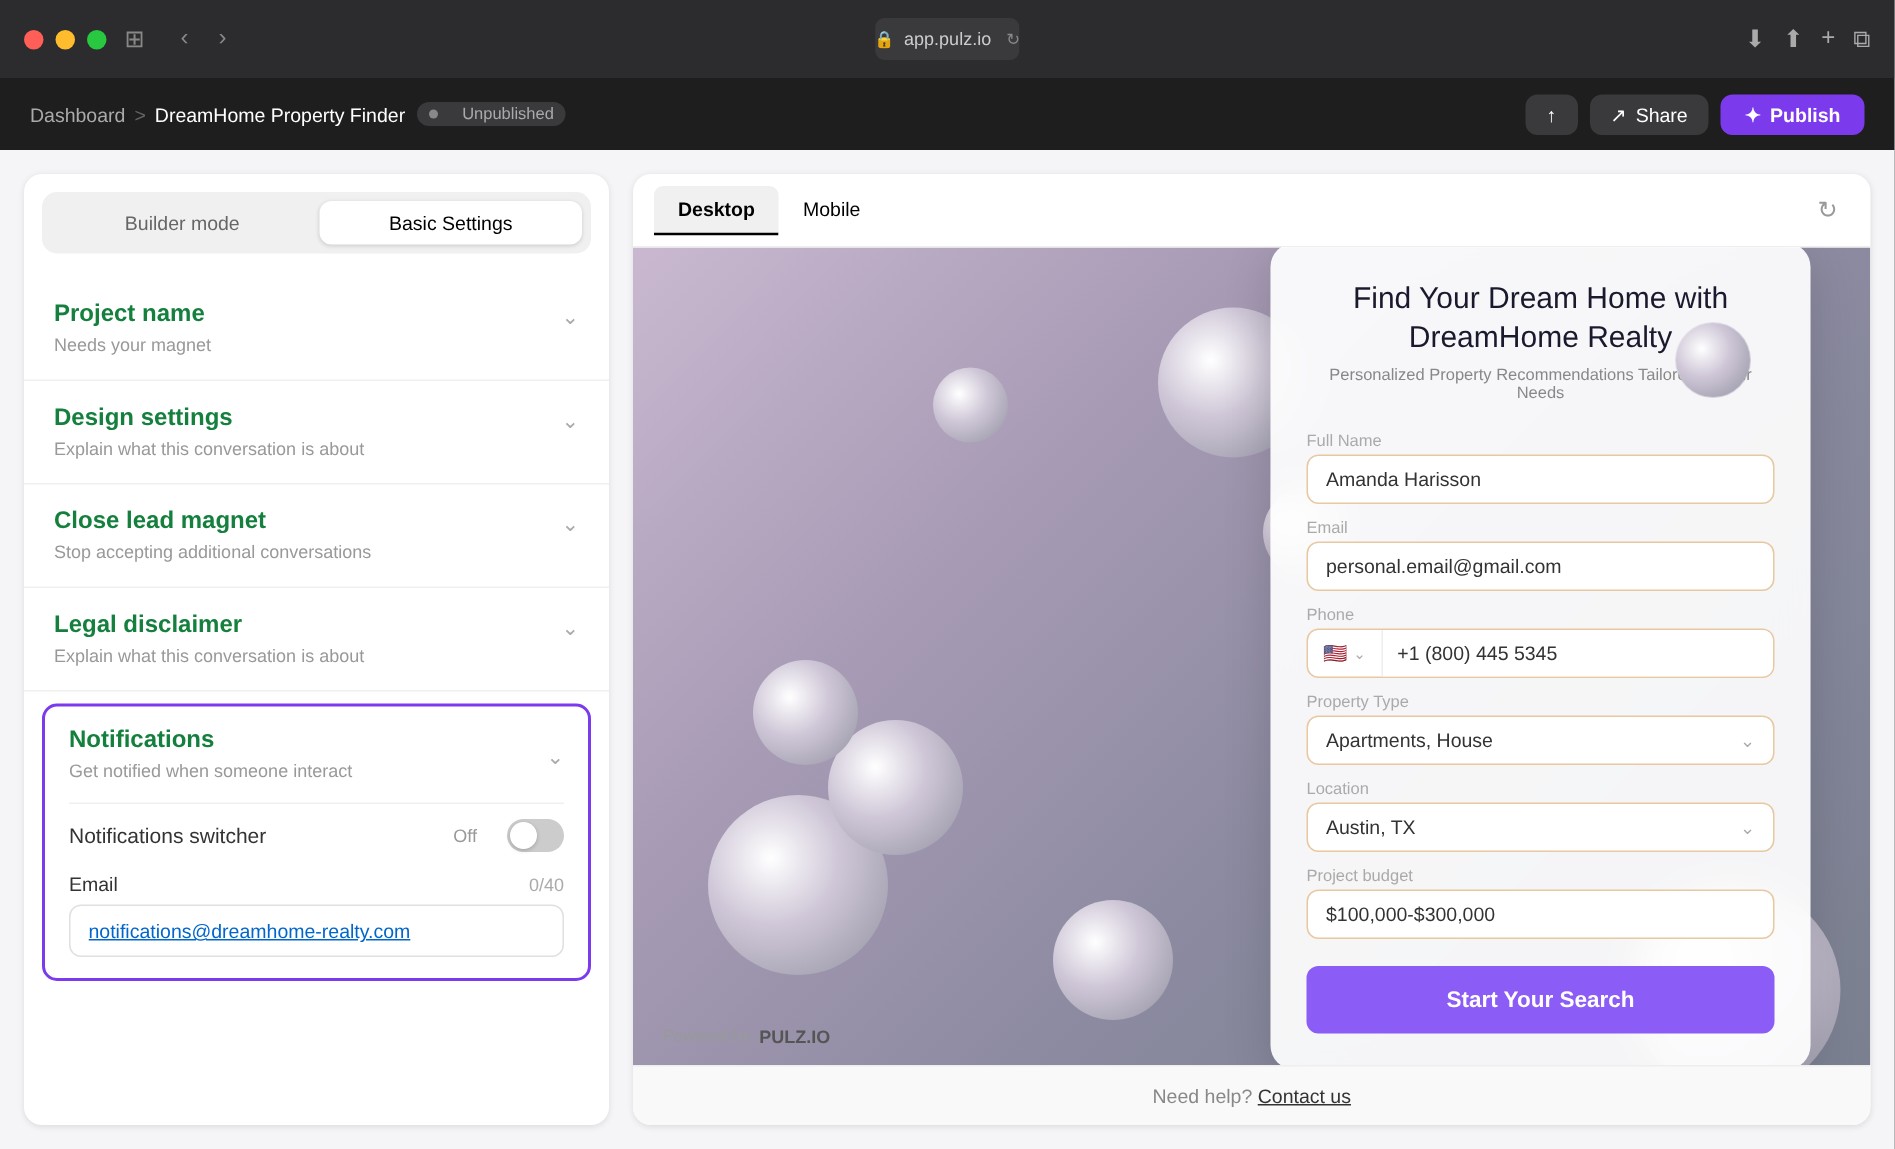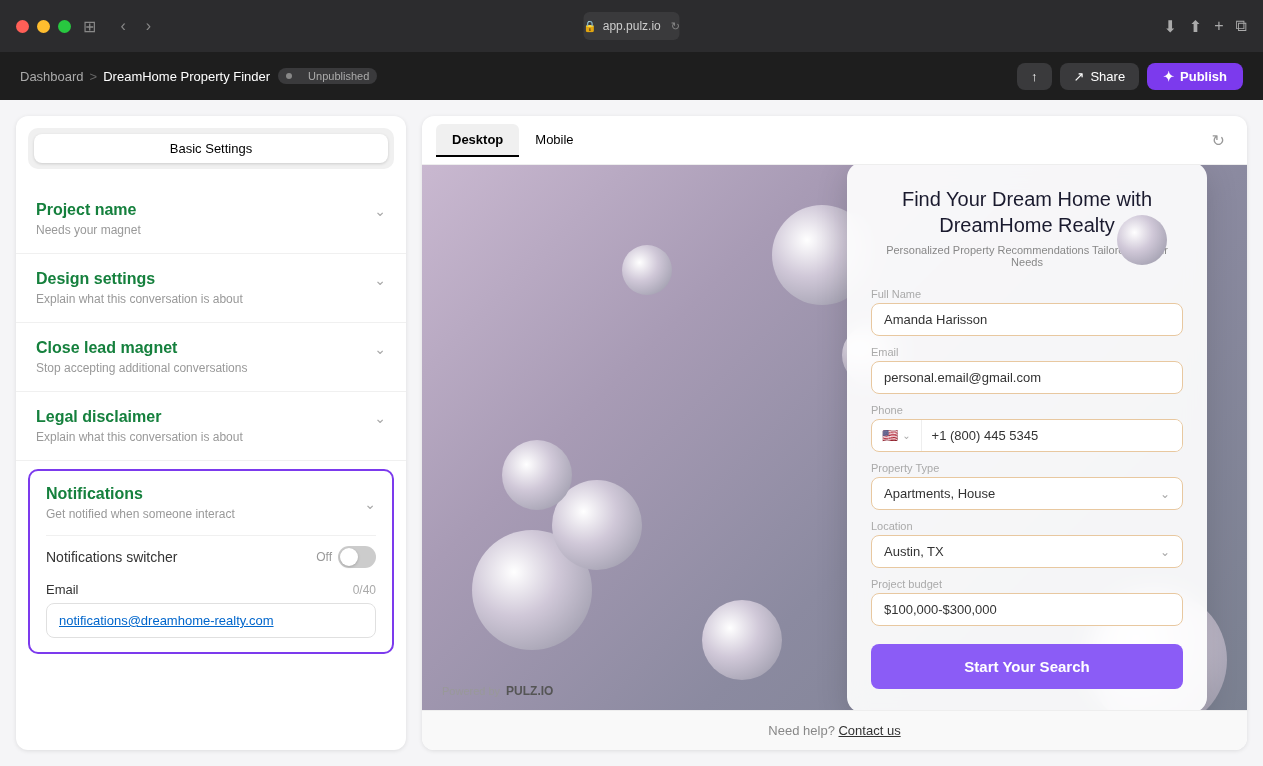--- a/index.html
+++ b/index.html
@@ -272,21 +272,21 @@
       padding-top: 10px;
       border-top: 1px solid #f0f0f0;
     }
     .notif-switcher-label {
       font-size: 14px;
       color: #333;
     }
     .switch-container {
       display: flex;
       align-items: center;
-      gap: 6px;
+      gap: 20px;
     }
     .switch-label {
       font-size: 12px;
       color: #999;
     }
     .toggle-switch {
       width: 38px;
       height: 22px;
       background: #ccc;
       border-radius: 11px;
@@ -583,20 +583,21 @@
         <span>✦</span>
         <span>Publish</span>
       </button>
     </div>
   </div>
 
   <div class="main-content">
 
     <div class="left-panel">
       <div class="tabs-row">
+        <button class="tab-btn inactive">Builder mode</button>
         <button class="tab-btn active">Basic Settings</button>
       </div>
 
       <div class="panel-sections">
 
         <div class="section-item">
           <div>
             <div class="section-title">Project name</div>
             <div class="section-subtitle">Needs your magnet</div>
           </div>

